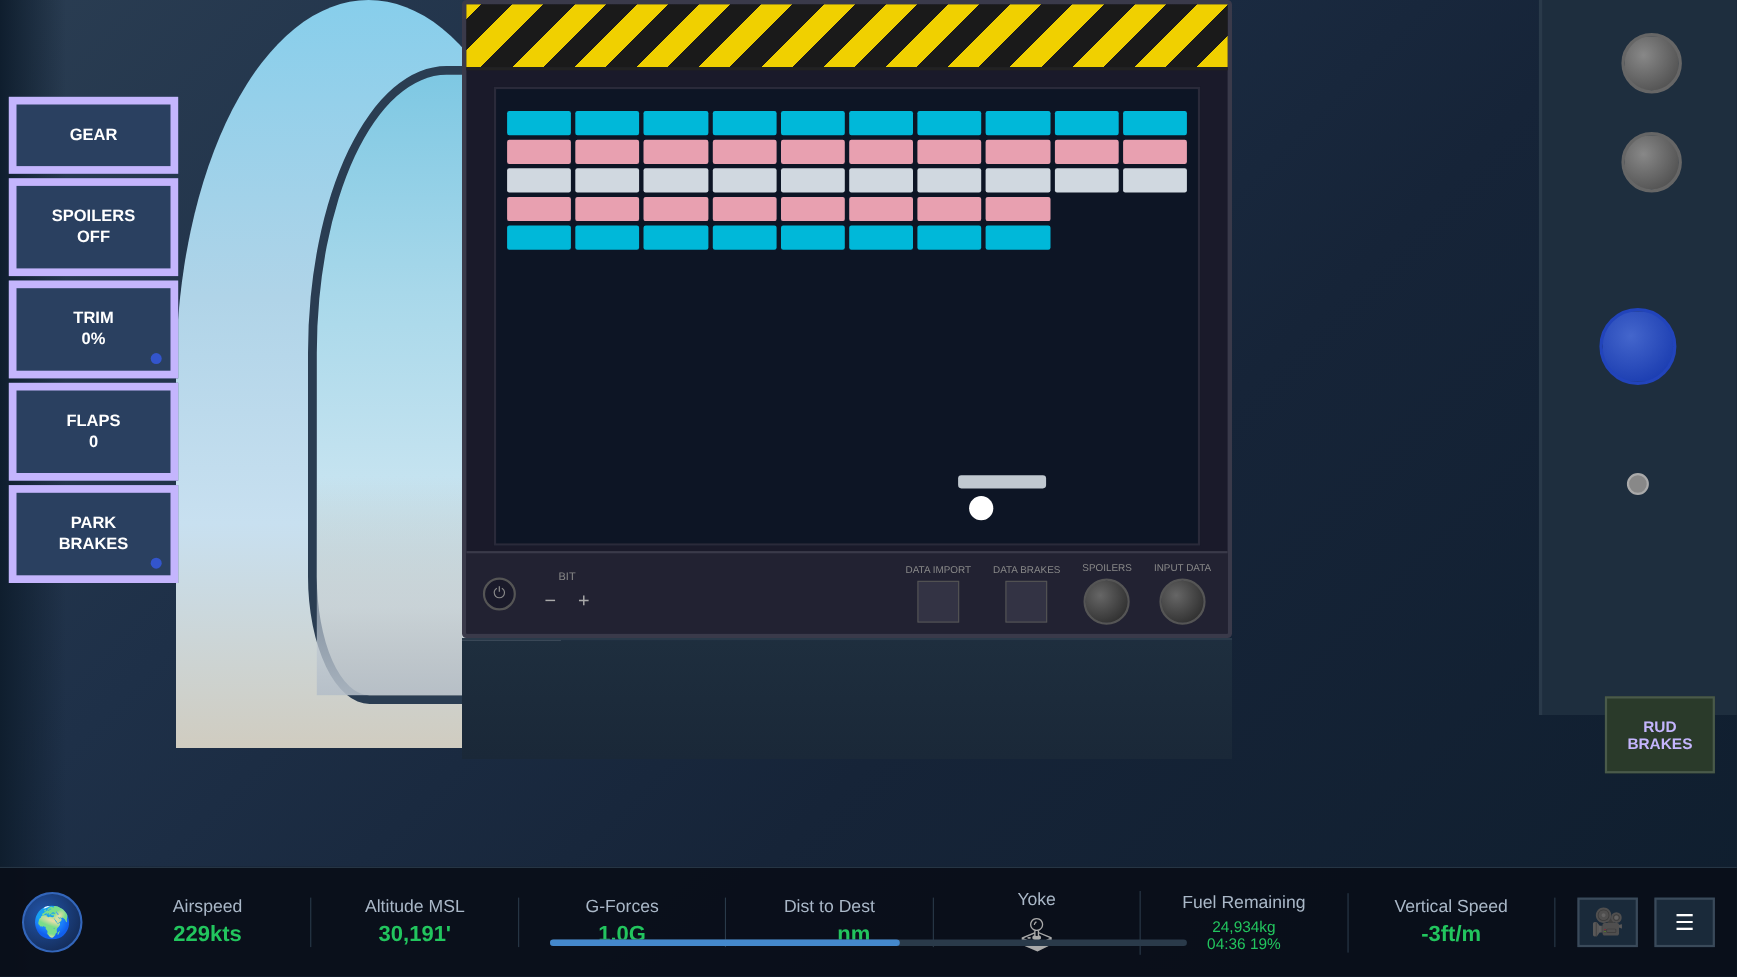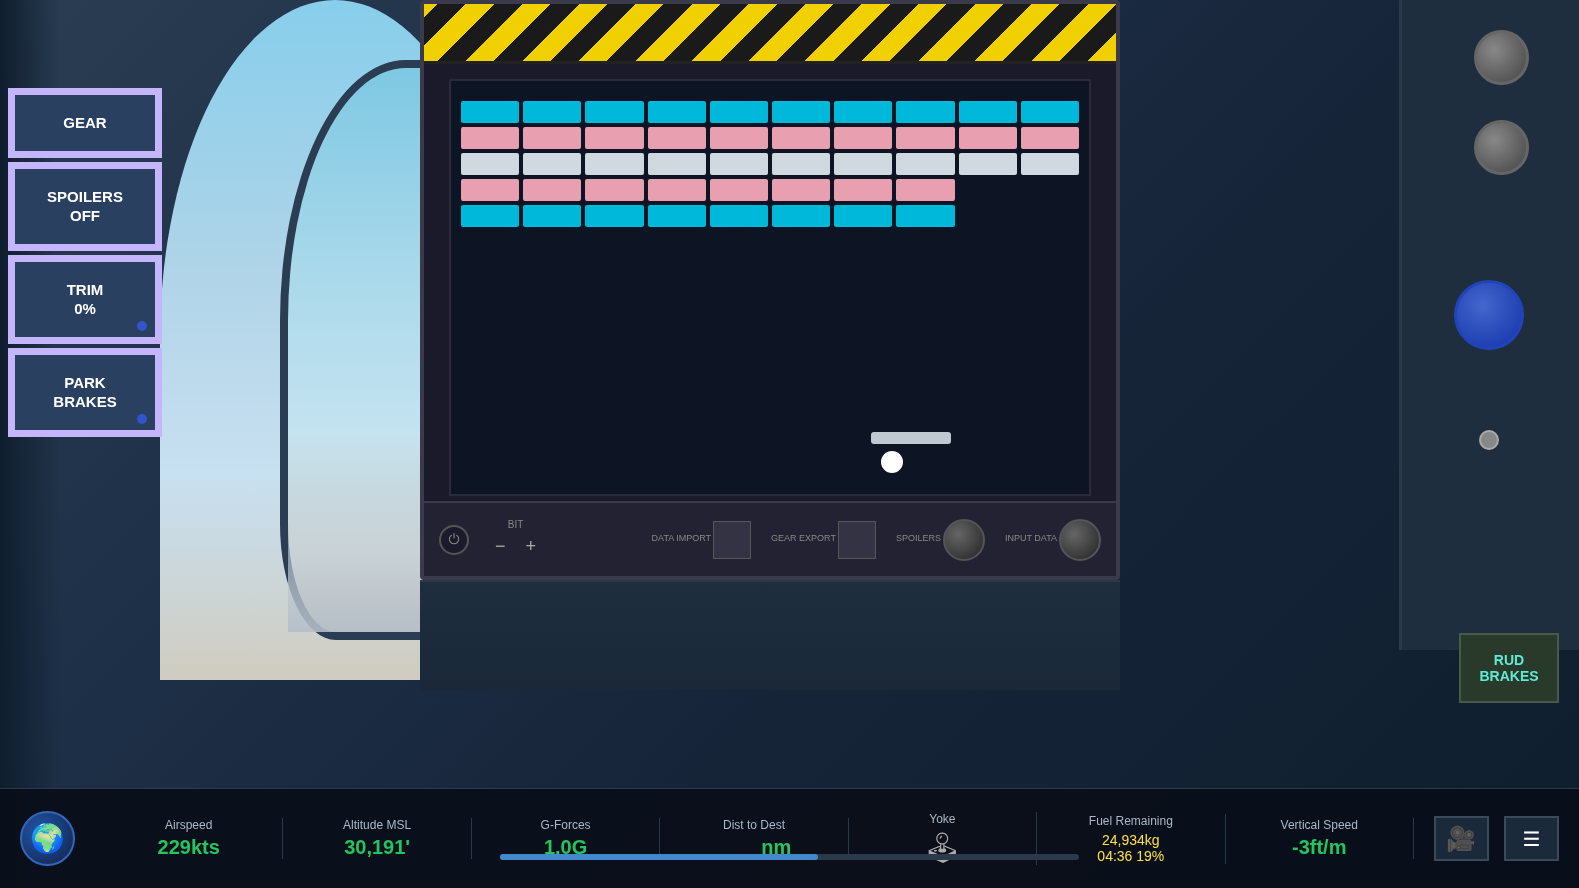--- a/index.html
+++ b/index.html
@@ -209,21 +209,21 @@
 
     .ctrl-label {
       color: #888;
       font-size: 9px;
       text-align: center;
       margin-bottom: 3px;
     }
 
     .ctrl-btn-group {
       display: flex;
-      flex-direction: row;
+      flex-direction: column;
       align-items: center;
       gap: 2px;
     }
 
     .ctrl-square-btn {
       width: 38px;
       height: 38px;
       background: #333344;
       border: 1px solid #555;
       cursor: pointer;
@@ -271,21 +271,21 @@
 
     
     .rud-brakes-btn {
       position: absolute;
       right: 20px;
       bottom: 185px;
       width: 100px;
       height: 70px;
       background: #2a3a2a;
       border: 2px solid #4a5a4a;
-      color: #5eead4;
+      color: #c4b5fd;
       font-size: 14px;
       font-weight: bold;
       text-align: center;
       display: flex;
       align-items: center;
       justify-content: center;
       cursor: pointer;
     }
 
     
@@ -324,31 +324,31 @@
       flex: 1;
       border-right: 1px solid #2a3a4a;
       padding: 0 15px;
     }
     .status-item:last-of-type {
       border-right: none;
     }
 
     .status-label {
       color: #aab8c8;
-      font-size: 12px;
+      font-size: 16px;
       margin-bottom: 4px;
       text-align: right;
     }
     .status-value {
       color: #22c55e;
       font-size: 20px;
       font-weight: bold;
     }
     .status-value-sub {
-      color: #fde047;
+      color: #22c55e;
       font-size: 14px;
       text-align: center;
     }
 
     
     .yoke-icon {
       font-size: 30px;
       color: #aaa;
     }
 
@@ -442,20 +442,24 @@
   </div>
   <div class="panel-button">
     <span>SPOILERS</span><br>
     <span>OFF</span>
   </div>
   <div class="panel-button">
     <span>TRIM</span><br>
     <span>0%</span>
     <div class="indicator-dot"></div>
   </div>
+  <div class="panel-button">
+    <span>FLAPS</span><br>
+    <span>0</span>
+  </div>
   <div class="panel-button" style="position:relative;">
     <span>PARK</span><br>
     <span>BRAKES</span>
     <div class="indicator-dot"></div>
   </div>
 </div>
 
 <div class="display-unit">
 
   <div class="hazard-stripe"></div>
@@ -547,21 +551,21 @@
     </div>
 
     <div class="ctrl-spacer"></div>
 
     <div class="ctrl-btn-group">
       <div class="ctrl-label">DATA IMPORT</div>
       <div class="ctrl-square-btn"></div>
     </div>
 
     <div class="ctrl-btn-group">
-      <div class="ctrl-label">GEAR EXPORT</div>
+      <div class="ctrl-label">DATA BRAKES</div>
       <div class="ctrl-square-btn"></div>
     </div>
 
     <div class="ctrl-btn-group">
       <div class="ctrl-label">SPOILERS</div>
       <div class="ctrl-knob"></div>
     </div>
 
     <div class="ctrl-btn-group">
       <div class="ctrl-label">INPUT DATA</div>

